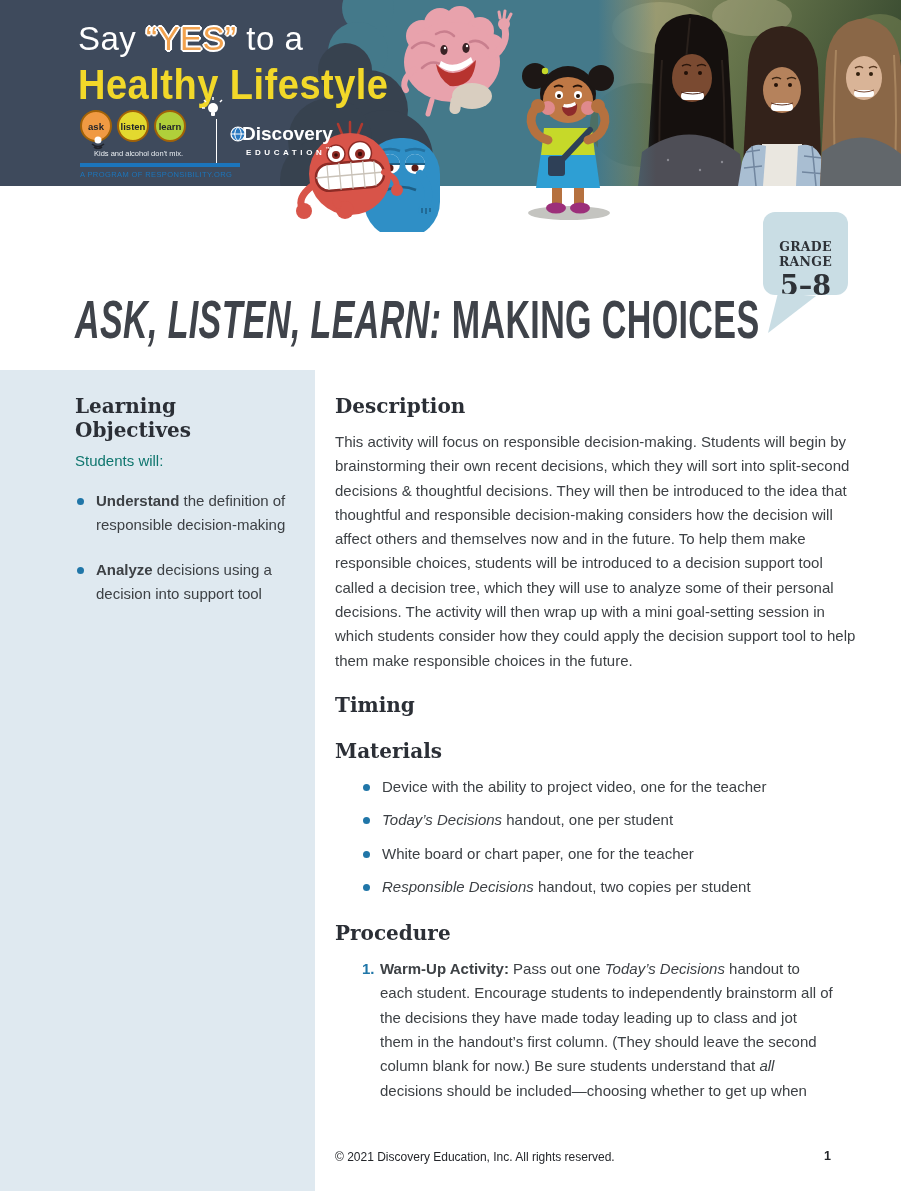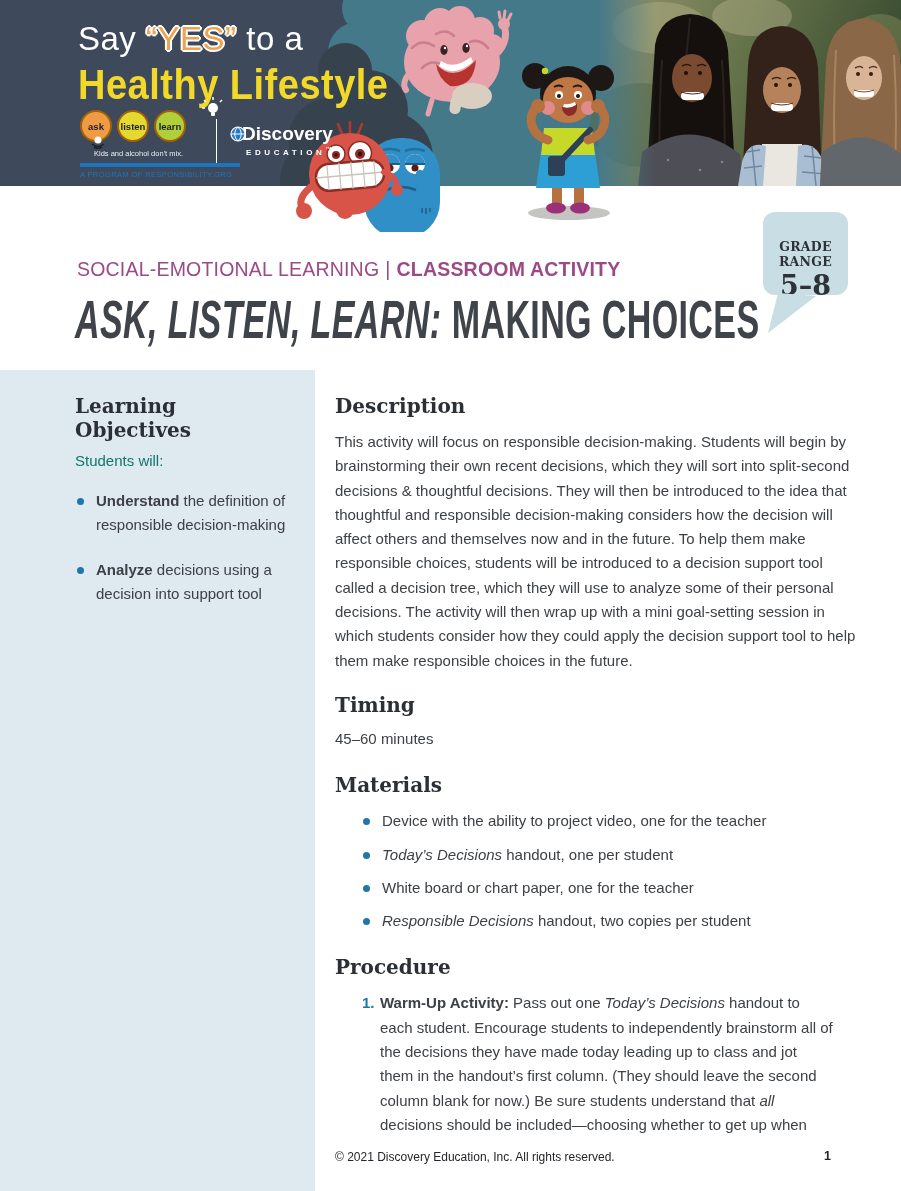--- a/index.html
+++ b/index.html
@@ -330,23 +330,20 @@
     <div class="grade-label">
       <div>GRADE</div>
       <div>RANGE</div>
     </div>
     <div class="grade-value">5–8</div>
   </div>
   <svg class="badge-tail" width="50" height="40" viewBox="0 0 50 40">
     <polygon points="10,0 48,3 0,40" fill="#C9DDE4"></polygon>
   </svg>
 
-  <div class="eyebrow">
-    <span>SOCIAL-EMOTIONAL LEARNING</span><span class="eyebrow-divider">|</span><span class="eyebrow-right">CLASSROOM ACTIVITY</span>
-  </div>
   <h1 class="main-title">
     <span class="title-italic">ASK, LISTEN, LEARN:</span><span>MAKING CHOICES</span>
   </h1>
 
   <aside class="sidebar">
     <h2 class="slab-heading">Learning Objectives</h2>
     <div class="sidebar-intro">Students will:</div>
     <ul class="objective-list">
       <li class="objective-item">
         <span class="bullet-dot"></span>
@@ -357,21 +354,20 @@
         <span class="obj-lead">Analyze</span><span> decisions using a decision into support tool</span>
       </li>
     </ul>
   </aside>
 
   <main class="main-col">
     <h2 class="slab-heading">Description</h2>
     <p class="body-text description-body">This activity will focus on responsible decision-making. Students will begin by brainstorming their own recent decisions, which they will sort into split-second decisions &amp; thoughtful decisions. They will then be introduced to the idea that thoughtful and responsible decision-making considers how the decision will affect others and themselves now and in the future. To help them make responsible choices, students will be introduced to a decision support tool called a decision tree, which they will use to analyze some of their personal decisions. The activity will then wrap up with a mini goal-setting session in which students consider how they could apply the decision support tool to help them make responsible choices in the future.</p>
 
     <h2 class="slab-heading timing-heading">Timing</h2>
-    <p class="body-text timing-body">45–60 minutes</p>
 
     <h2 class="slab-heading materials-heading">Materials</h2>
     <ul class="materials-list">
       <li class="materials-item">
         <span class="bullet-dot"></span>
         <span>Device with the ability to project video, one for the teacher</span><span class="ital"></span><span></span>
       </li>
       <li class="materials-item">
         <span class="bullet-dot"></span>
         <span></span><span class="ital">Today’s Decisions</span><span> handout, one per student</span>

